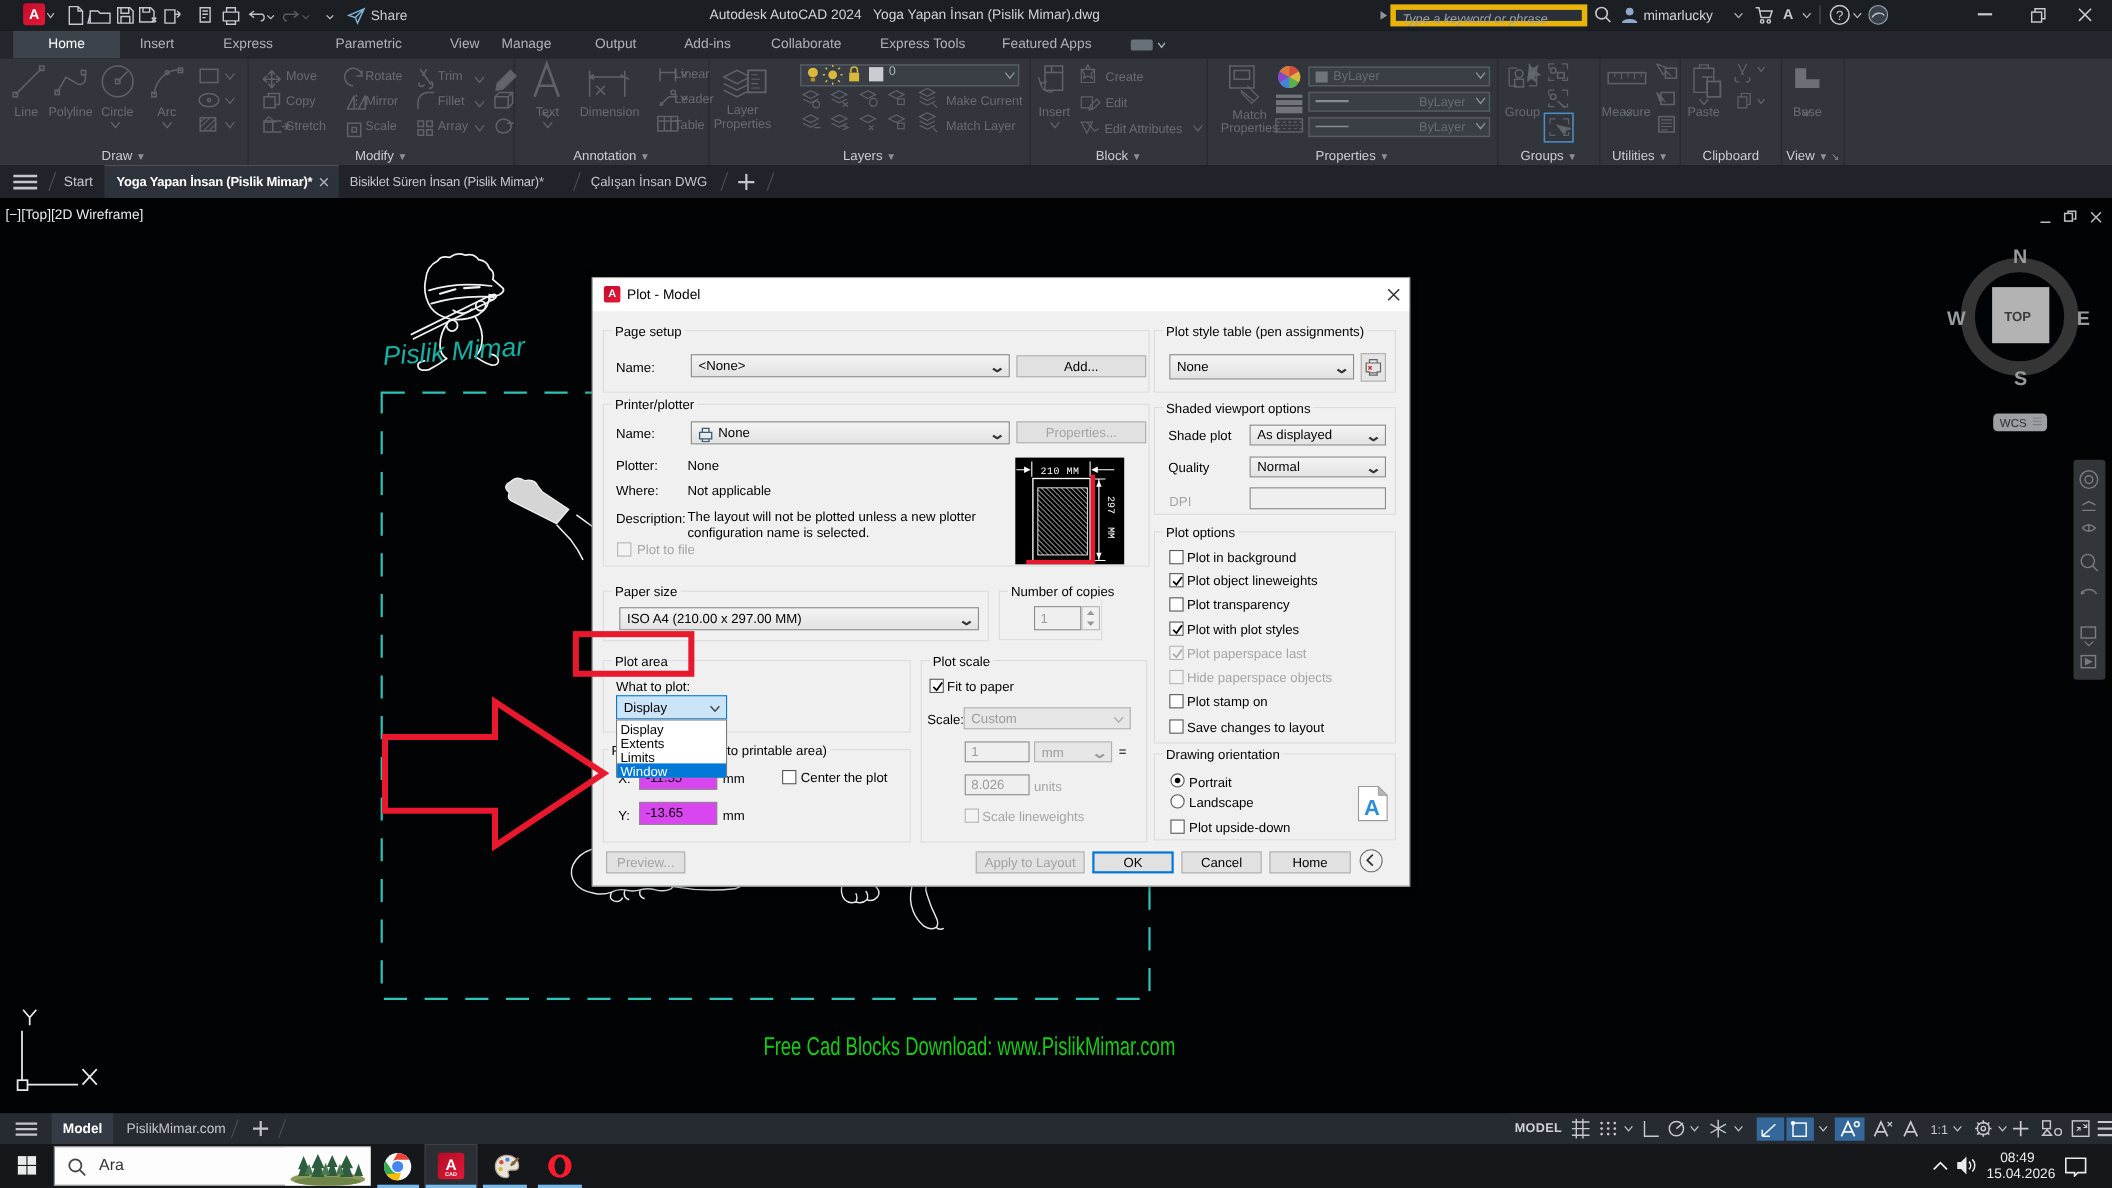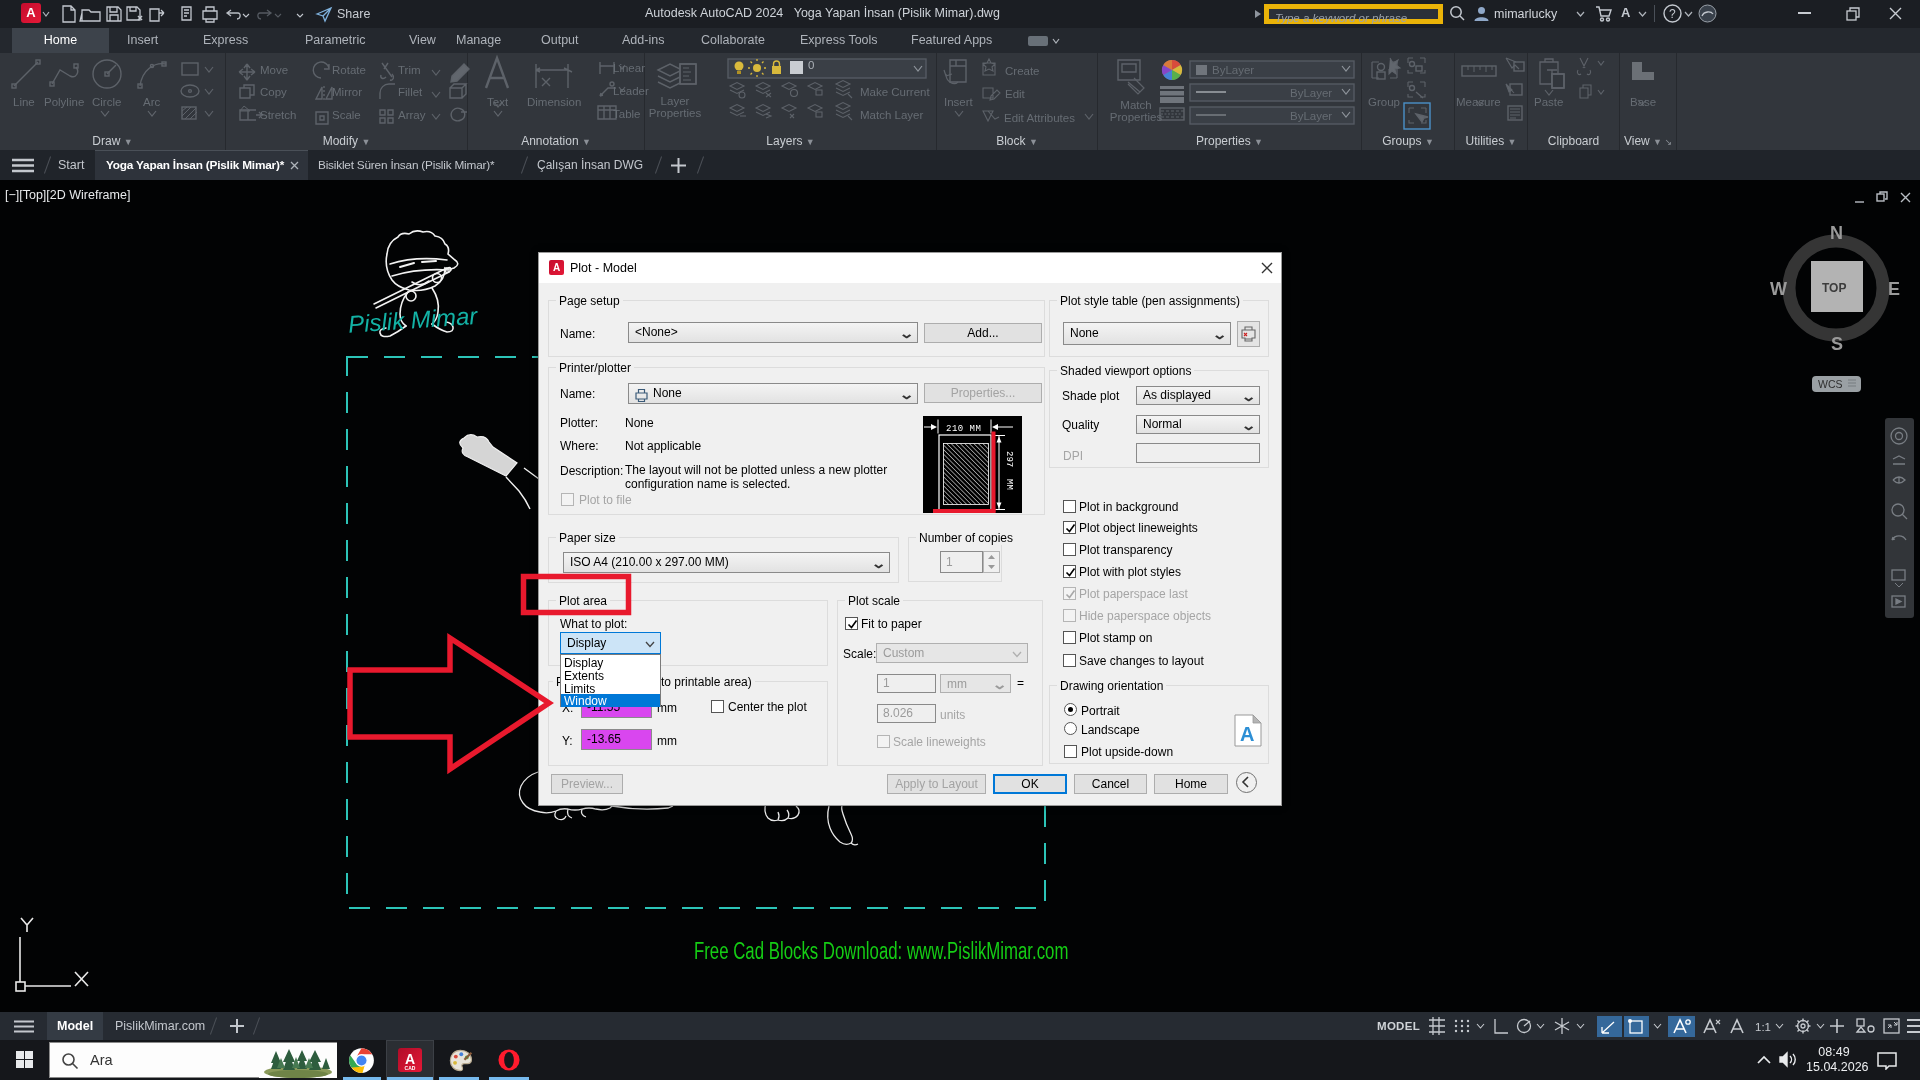--- a/index.html
+++ b/index.html
@@ -681,20 +681,23 @@
     <div class="grp" style="left:510px;top:117px;width:220px;height:98px">
           <div class="grplabel">Shaded viewport options</div>
         </div>
     <div class="lbl" style="left:523px;top:136px">Shade plot</div>
     <div class="combo" style="left:597px;top:133px;width:124px;height:19px;line-height:17px">As displayed<span class="chev" style="line-height:19px">⌄</span></div>
     <div class="lbl" style="left:523px;top:165px">Quality</div>
     <div class="combo" style="left:597px;top:162px;width:124px;height:19px;line-height:17px">Normal<span class="chev" style="line-height:19px">⌄</span></div>
     <div class="glbl" style="left:524px;top:196px">DPI</div>
     <div class="tbox dis" style="left:597px;top:190px;width:124px;height:20px"></div>
 
+    <div class="grp" style="left:510px;top:230px;width:220px;height:193px">
+          <div class="grplabel">Plot options</div>
+        </div>
     <div class="cb" style="left:524px;top:247px"></div>
         <div class="cblbl" style="left:540px;top:247px">Plot in background</div>
     <div class="cb" style="left:524px;top:268px">
           <svg width="13" height="13">
             <path d="M2.5,6.5 l3,3 l5,-7" fill="none" stroke="#000" stroke-width="1.6"></path>
           </svg>
         </div>
         <div class="cblbl" style="left:540px;top:268px">Plot object lineweights</div>
     <div class="cb" style="left:524px;top:290px"></div>
         <div class="cblbl" style="left:540px;top:290px">Plot transparency</div>

